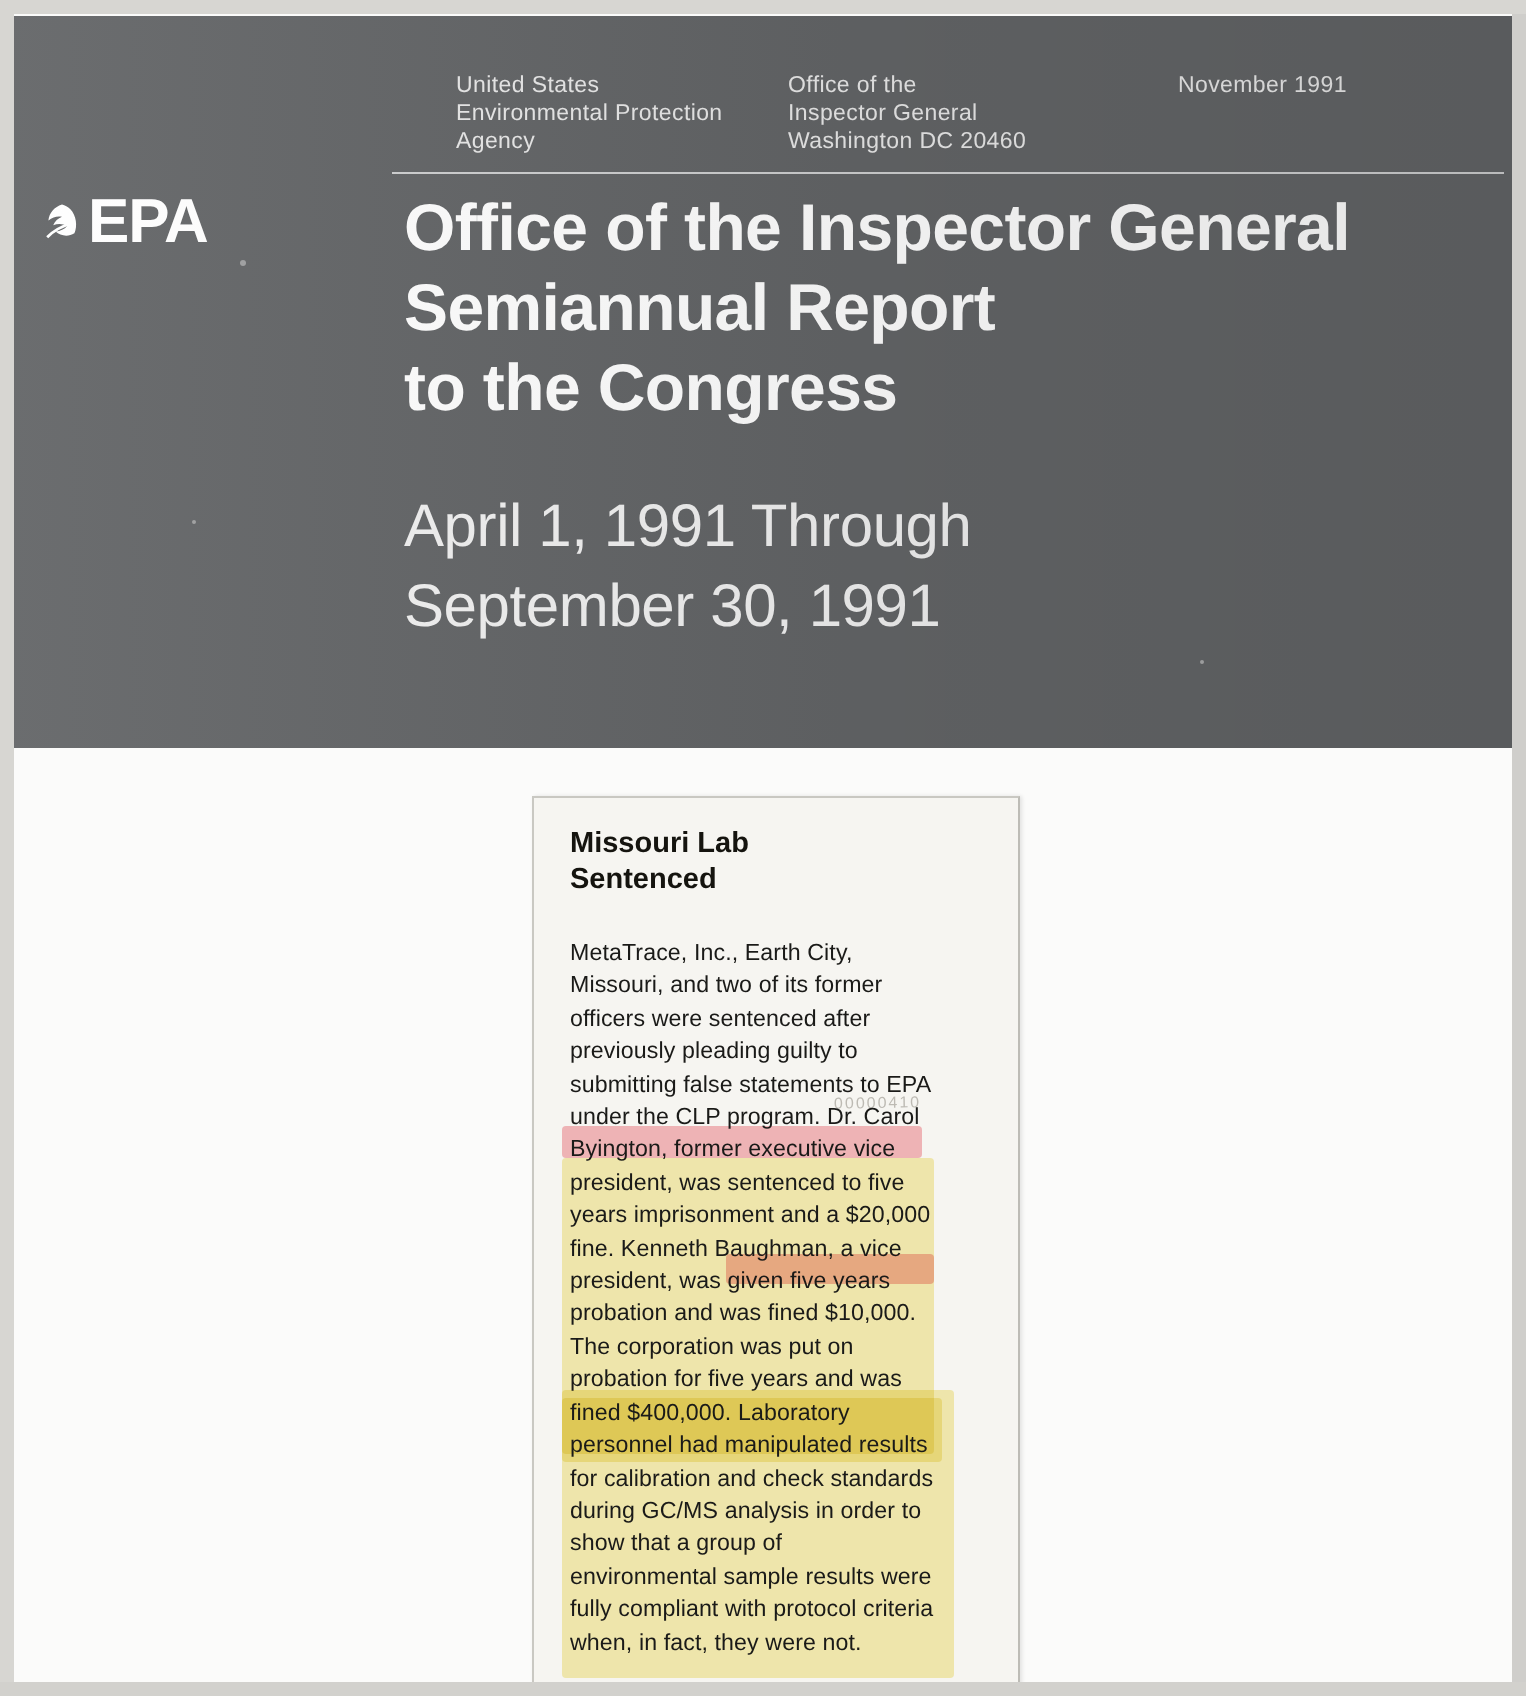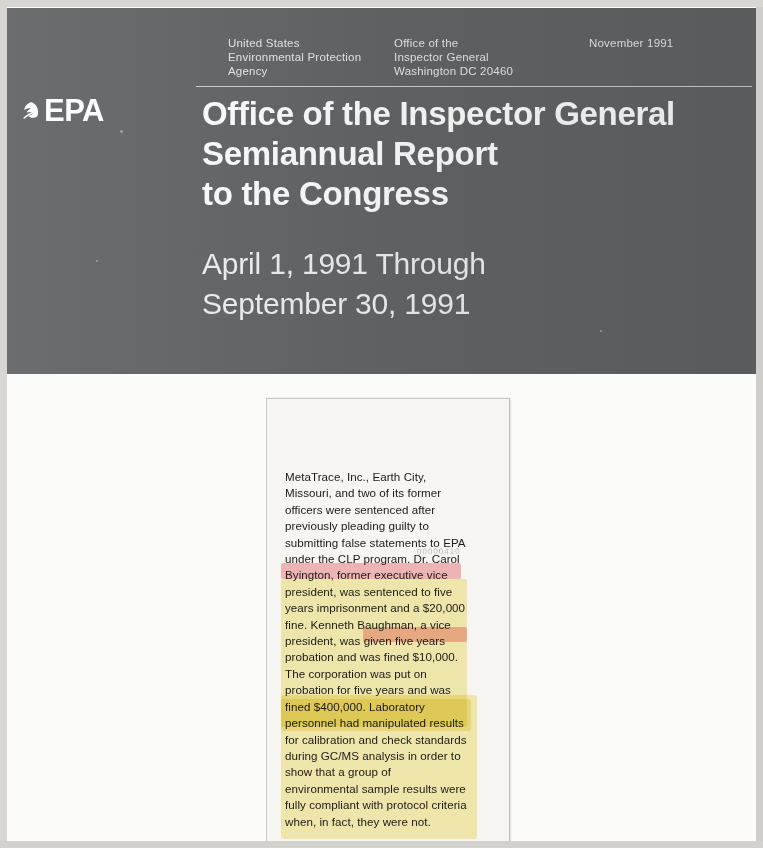--- a/index.html
+++ b/index.html
@@ -234,20 +234,22 @@
     <div id="cover-subtitle" style="white-space: pre-line;">April 1, 1991 Through
 September 30, 1991</div>
   </div>
 
   <div class="speck" style="left:120px; top:130px; width:3px; height:3px; background:#cfd0d0;"></div>
   <div class="speck" style="left:96px; top:260px; width:2px; height:2px; background:#cfd0d0;"></div>
   <div class="speck" style="left:600px; top:330px; width:2px; height:2px; background:#cfd0d0;"></div>
 
   <div id="clipping">
 
+    <div id="clipping-head" style="white-space: pre-line;">Missouri Lab
+Sentenced</div>
 
     <div class="hl hl-pink" style="left:14px;  top:164px; width:180px; height:16px;"></div>
     <div class="hl hl-pink" style="left:96px;  top:228px; width:104px; height:15px;"></div>
     <div class="hl hl-yellow" style="left:14px;  top:180px; width:186px; height:148px;"></div>
     <div class="hl hl-yellow" style="left:14px;  top:300px; width:190px; height:32px;"></div>
     <div class="hl hl-yellow" style="left:14px;  top:296px; width:196px; height:144px;"></div>
 
     <div id="stamp-ghost">00000410</div>
 
     <div id="clipping-body">

